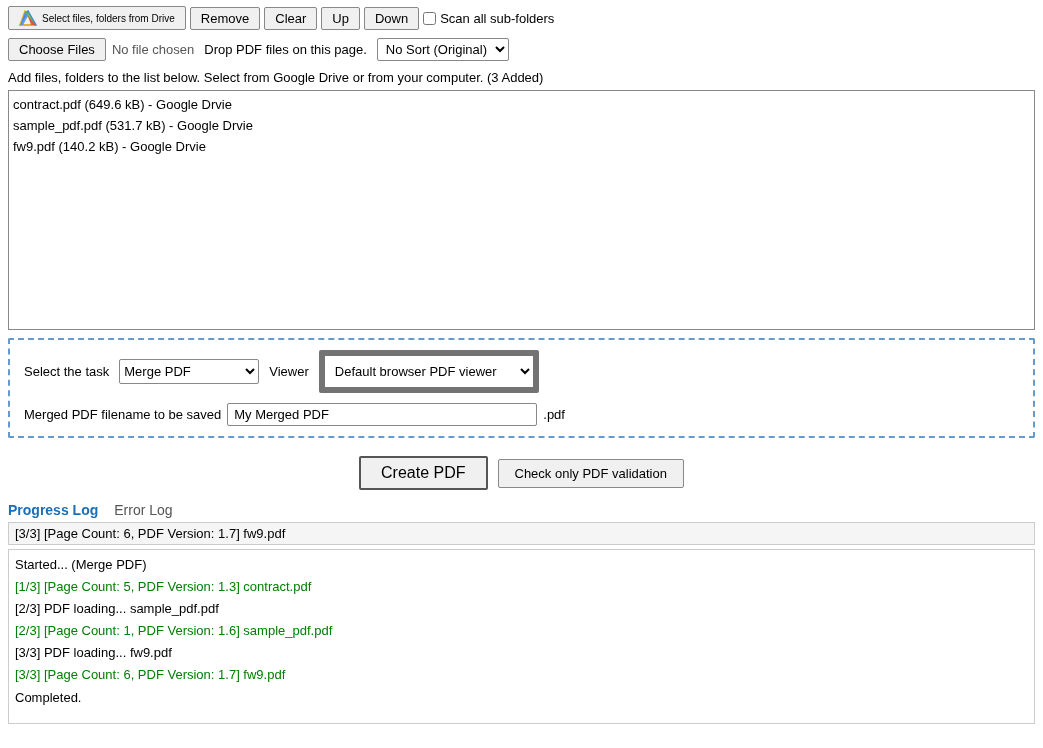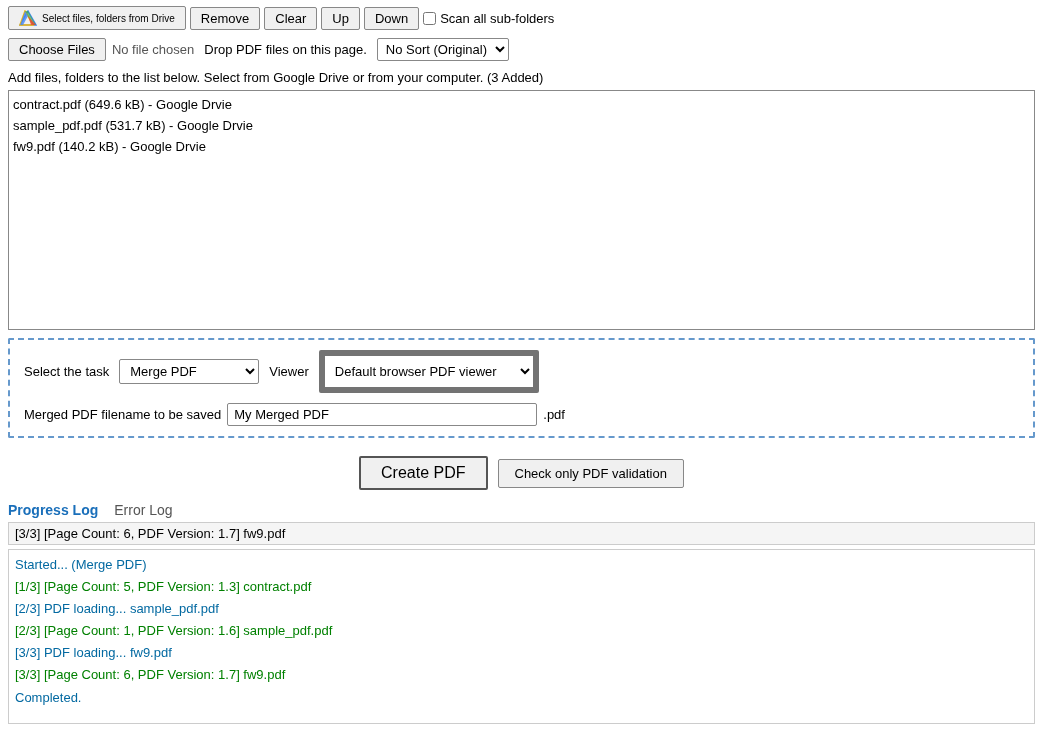--- a/index.html
+++ b/index.html
@@ -94,21 +94,21 @@
       display: flex;
       align-items: center;
       gap: 10px;
       margin-bottom: 10px;
     }
     .task-label {
       font-size: 13px;
     }
     .task-select {
       font-size: 13px;
-      padding: 3px 6px;
+      padding: 3px 0;
       border: 1px solid #888;
       background: #fff;
       border-radius: 2px;
       min-width: 140px;
     }
     .viewer-label {
       font-size: 13px;
     }
     .viewer-select {
       font-size: 13px;
@@ -190,21 +190,21 @@
       padding: 4px 6px;
       font-size: 13px;
       line-height: 1.7;
       border: 1px solid #ccc;
       background: #fff;
       height: 175px;
       overflow-y: scroll;
       position: relative;
     }
     .log-line { display: block; }
-    .log-black { color: #0369a1; }
+    .log-black { color: #000000; }
     .log-green { color: #008000; }
     
     ::-webkit-scrollbar { width: 14px; }
     ::-webkit-scrollbar-track { background: #f0f0f0; border: 1px solid #ccc; }
     ::-webkit-scrollbar-thumb { background: #b0b0b0; border: 1px solid #999; }
   </style>
 </head>
 <body>
 
 <div class="toolbar">

